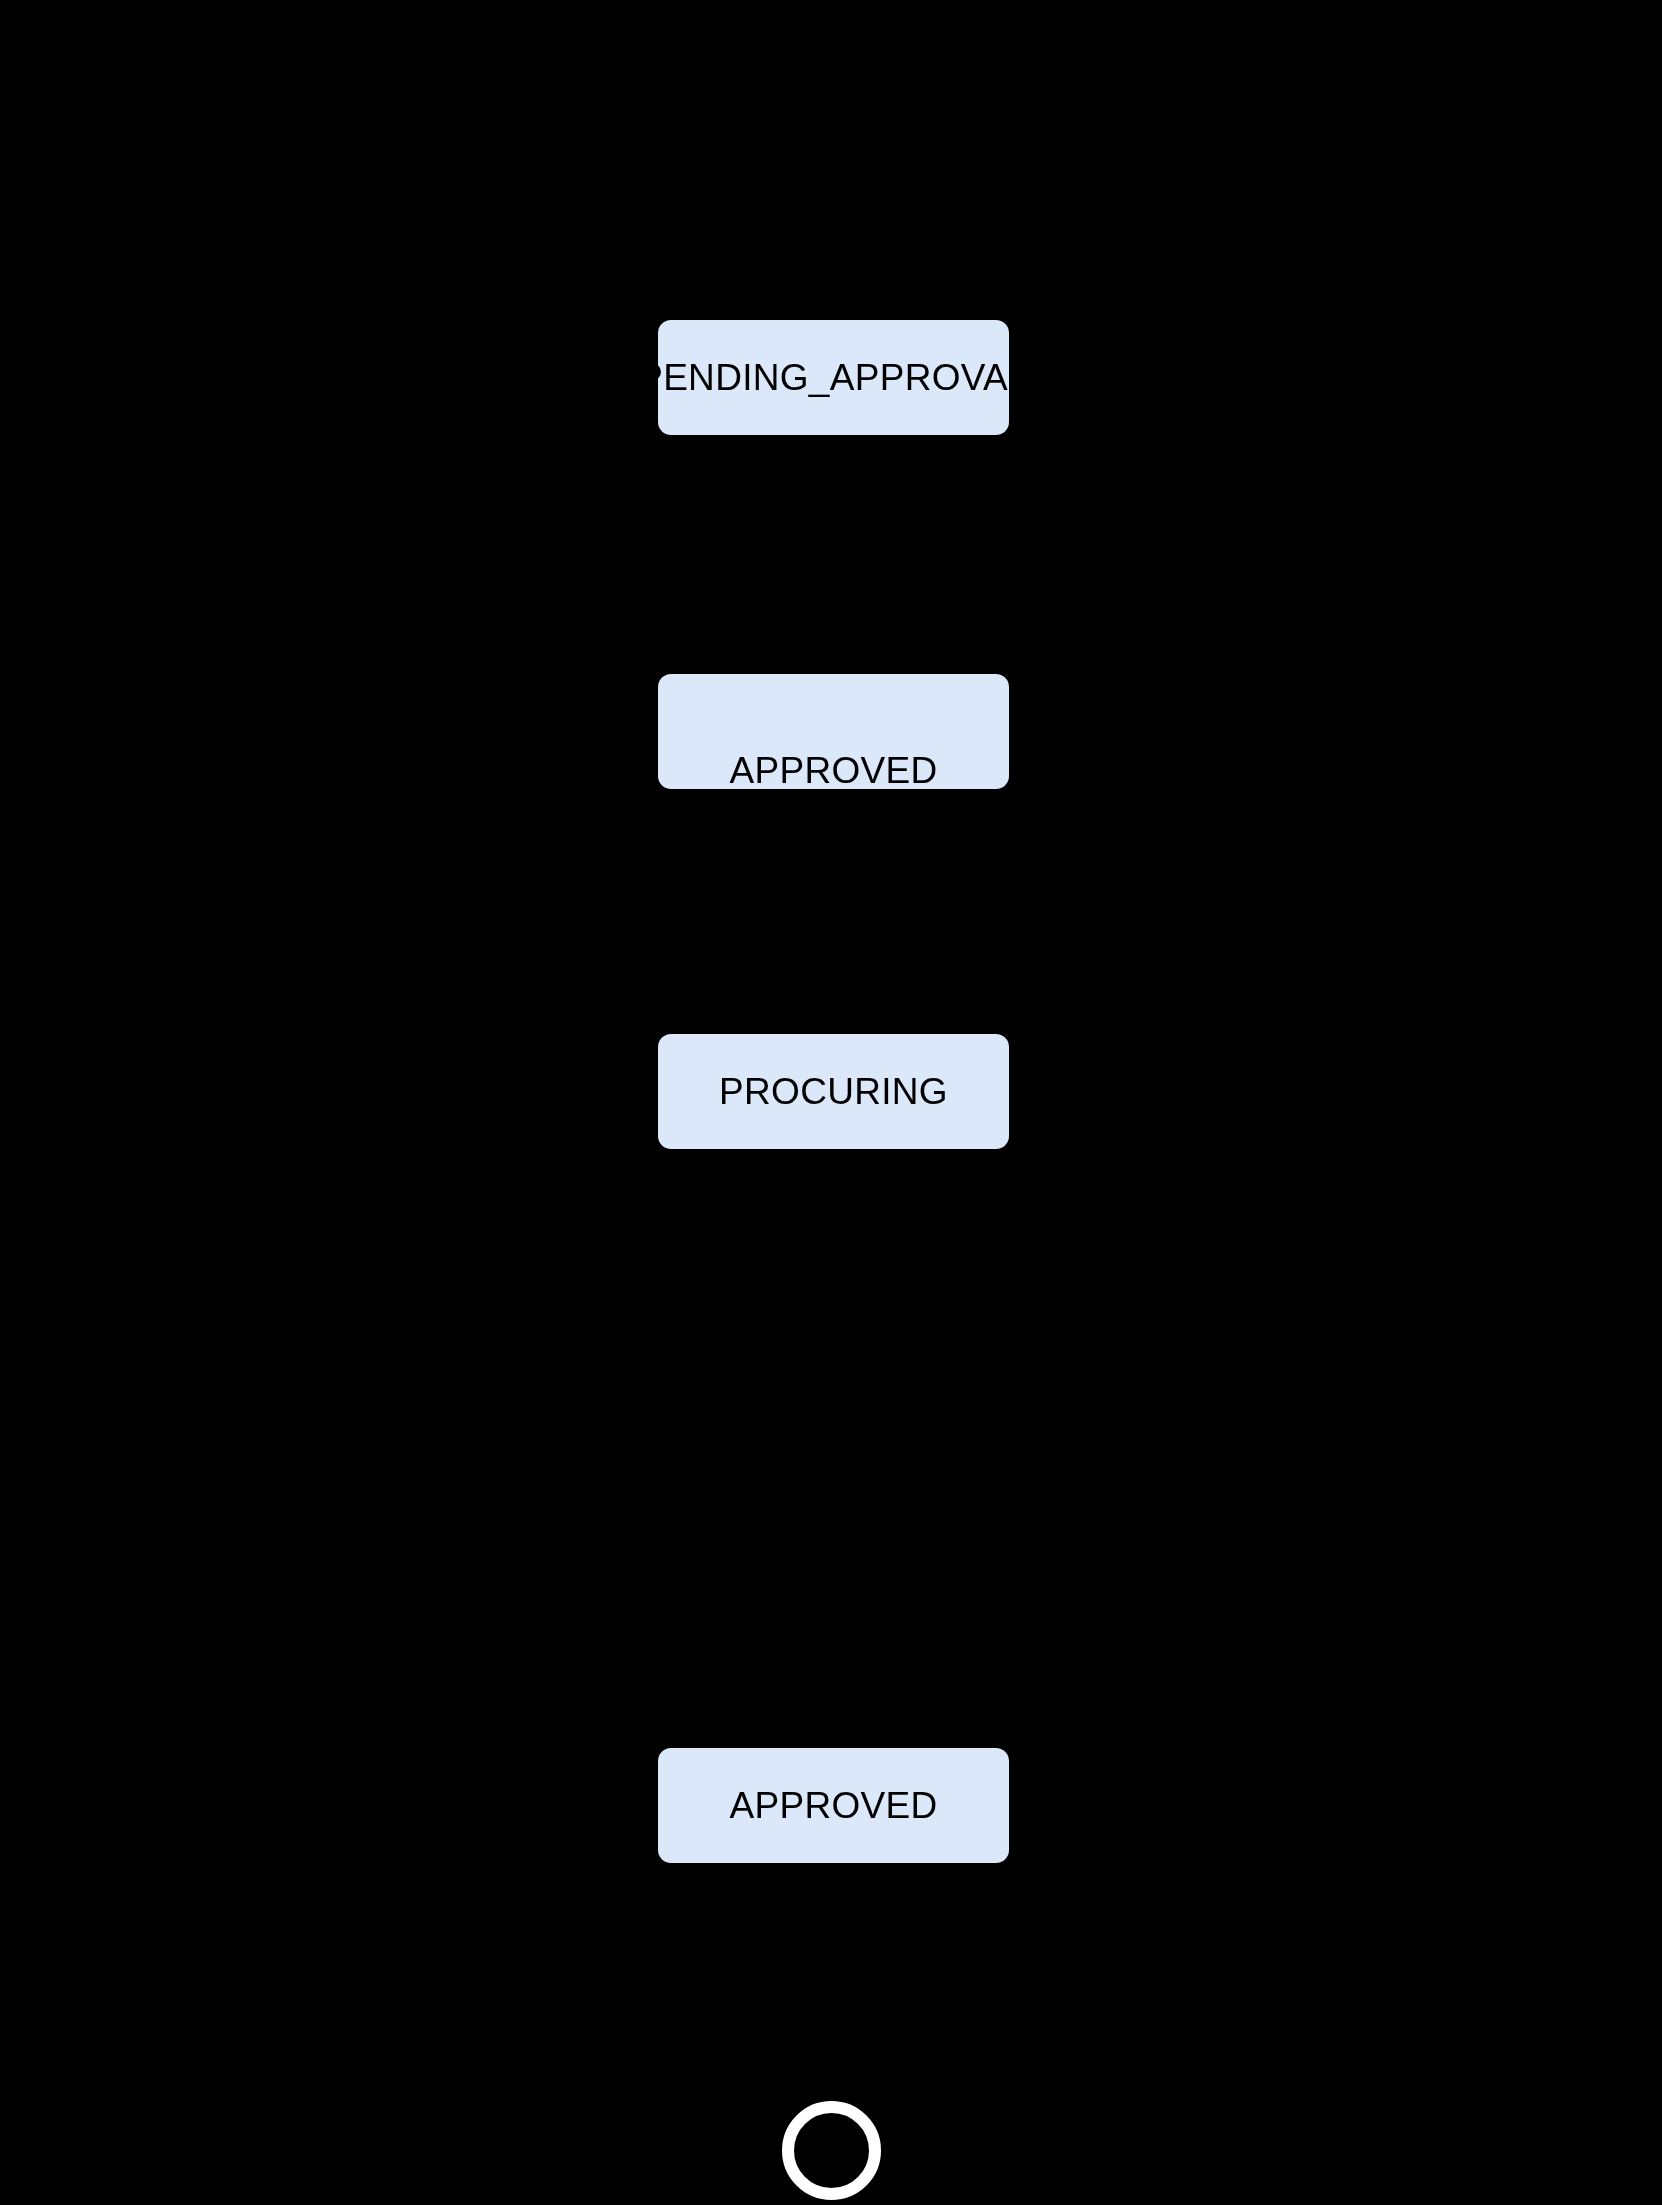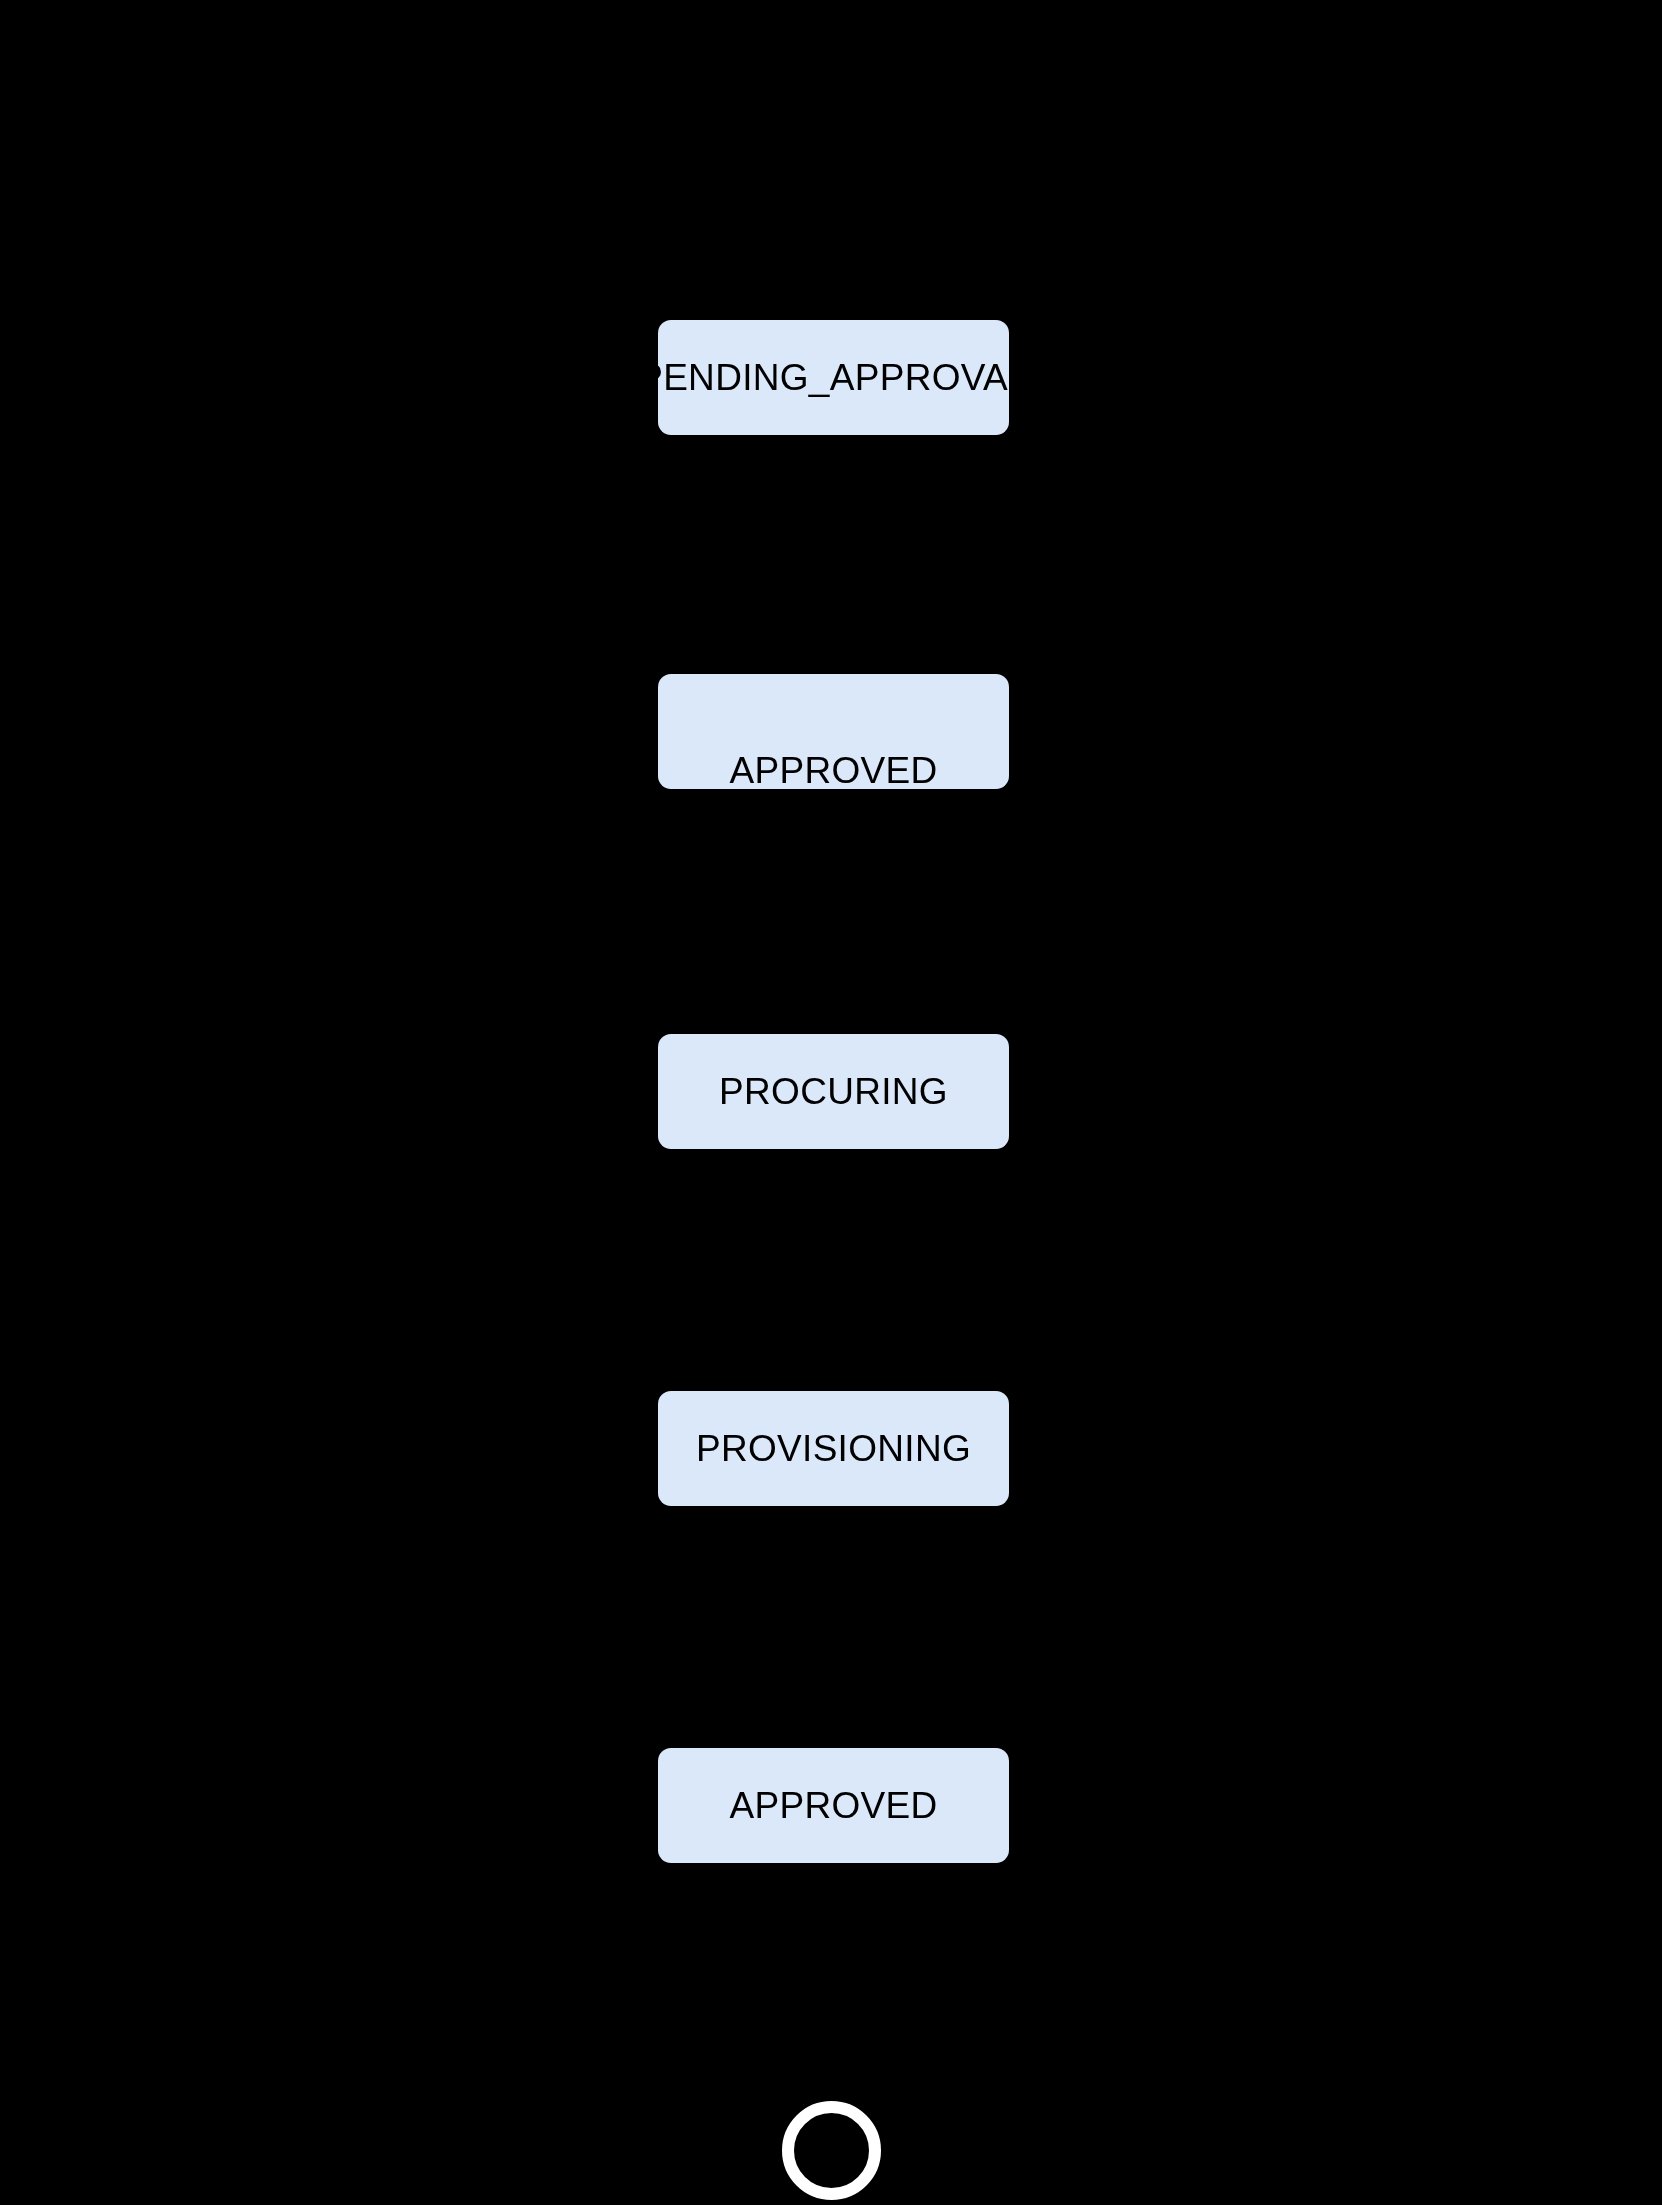--- a/index.html
+++ b/index.html
@@ -98,23 +98,20 @@
   </div>
 
   <div class="state-node node-approved">
     <span class="state-label">APPROVED</span>
   </div>
 
   <div class="state-node node-procuring">
     <span class="state-label">PROCURING</span>
   </div>
 
-  <div class="state-node node-provisioning">
-    <span class="state-label">PROVISIONING</span>
-  </div>
 
   <div class="state-node node-fulfilled">
     <span class="state-label">APPROVED</span>
   </div>
 
   <div class="end-node"></div>
 
 </div>
 
 

